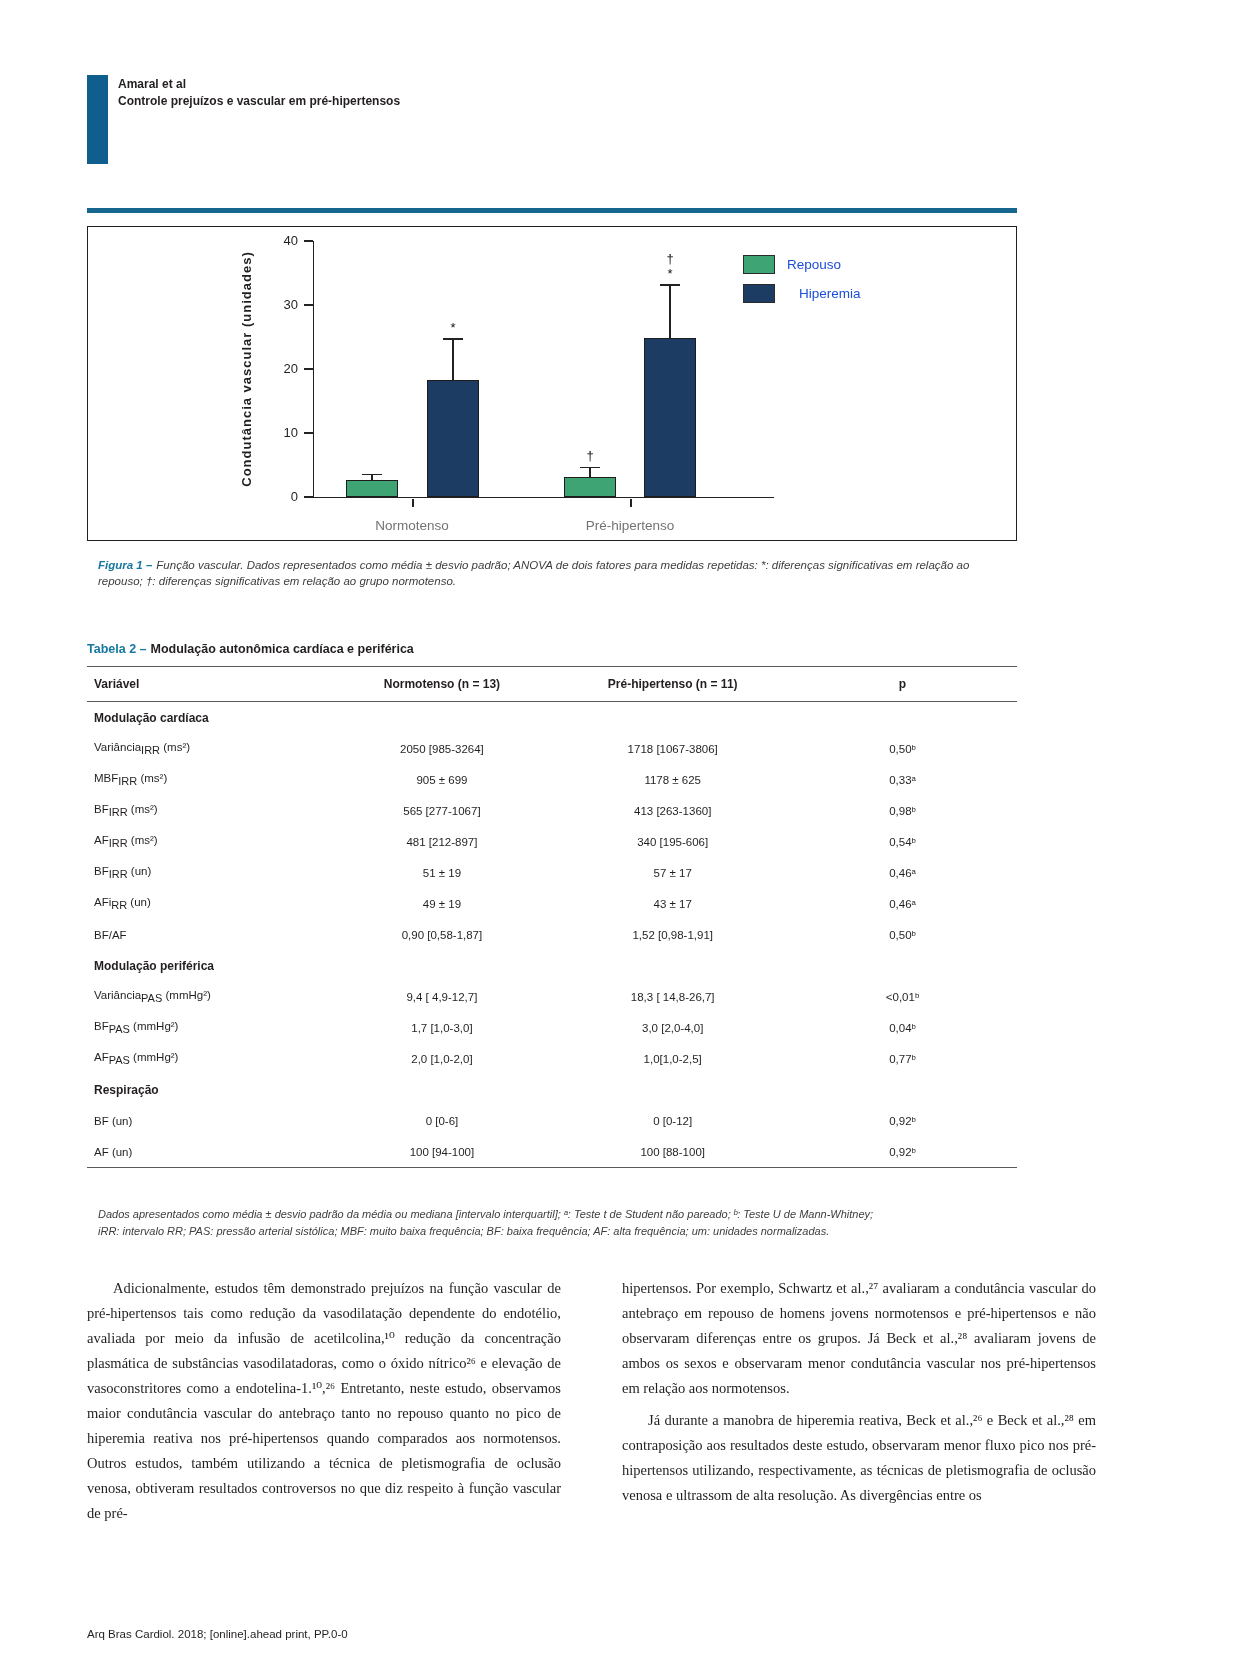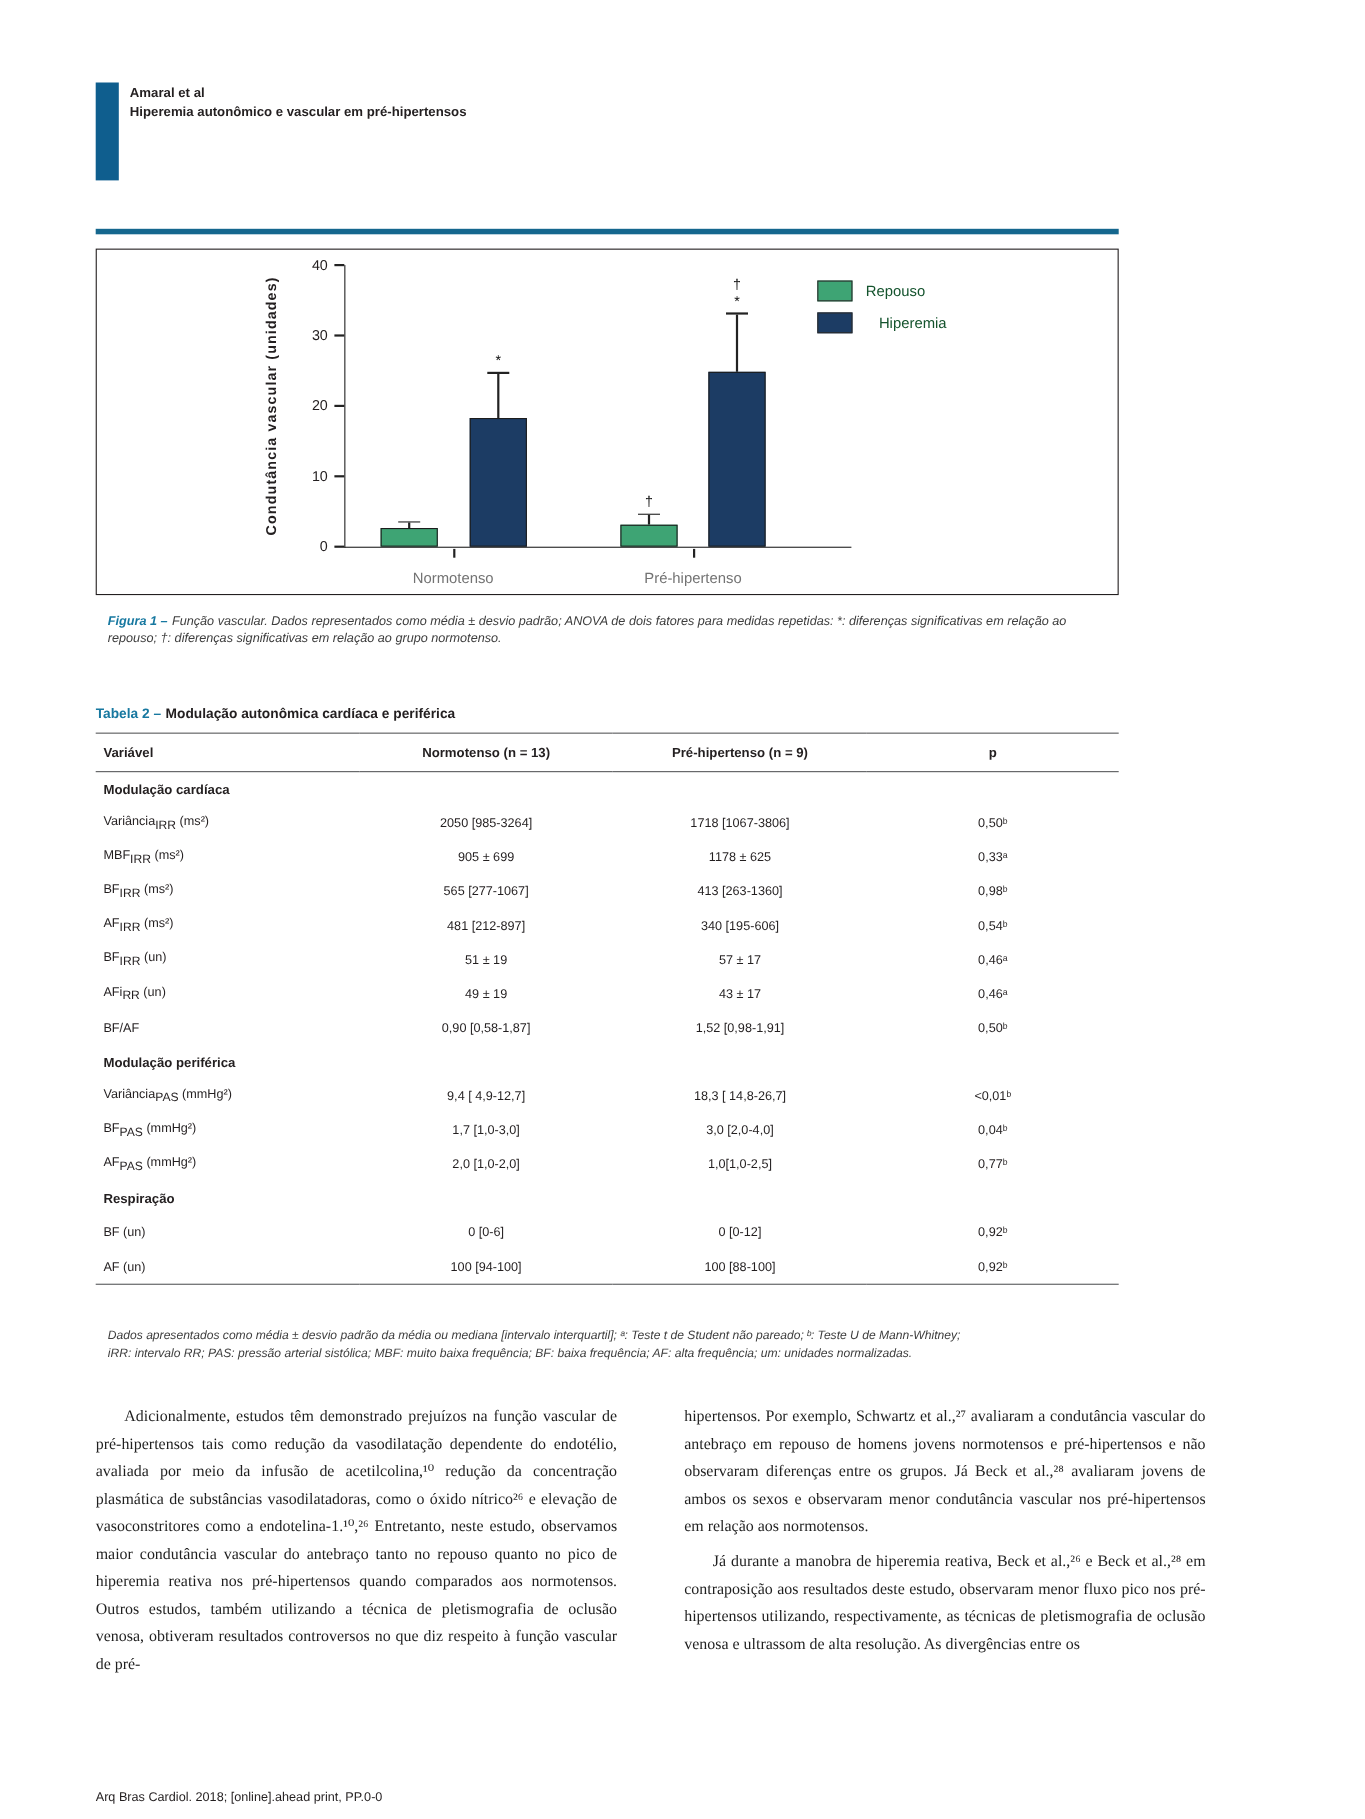--- a/index.html
+++ b/index.html
@@ -16,21 +16,21 @@
   
   .figure-box{position:absolute;left:87px;top:190px;width:928px;height:313px;border:1px solid #231f20;background:#fff;}
   #plot{position:absolute;left:225px;top:14px;width:460px;height:256px;
         border-left:1.5px solid #222;border-bottom:1.5px solid #222;}
   .ticklab{font-size:13px;line-height:18px;color:#231f20;}
   .catlab{font-size:13.5px;color:#737373;}
   .ann{font-size:13px;line-height:15px;color:#111;}
   .ylabel{position:absolute;left:158px;top:142px;transform:translate(-50%,-50%) rotate(-90deg);
           font-weight:bold;font-size:13px;letter-spacing:1px;white-space:nowrap;color:#231f20;}
   #legend{position:absolute;left:655px;top:28px;}
-  .leglab{font-size:13.5px;color:#14532d;}
+  .leglab{font-size:13.5px;color:#1d4ed8;}
 
   
   .caption{position:absolute;left:98px;top:521px;width:916px;font-size:11.5px;line-height:16px;
            font-style:italic;color:#3d3d3d;}
   .cap-label{color:#1778a0;font-weight:bold;padding-right:4px;}
 
   
   .tbl-title{position:absolute;left:87px;top:606px;font-size:12.5px;font-weight:bold;color:#231f20;}
   .tbl-label{color:#1778a0;padding-right:4px;}
   table.tbl{position:absolute;left:87px;top:630px;width:930px;border-collapse:collapse;
@@ -62,21 +62,21 @@
   .footer{position:absolute;left:87px;top:1592px;font-size:11.5px;color:#231f20;}
 </style>
 </head>
 <body>
 
 <div class="page">
 
   <div class="hbar"></div>
   <div class="htext">
     <div class="h1">Amaral et al</div>
-    <div class="h2">Hiperemia autonômico e vascular em pré-hipertensos</div>
+    <div class="h2">Controle prejuízos e vascular em pré-hipertensos</div>
   </div>
 
   <div class="rule"></div>
 
   <div class="figure-box">
     <div class="ylabel">Condutância vascular (unidades)</div>
     <div id="plot">
         <div style="position: absolute; left: -10px; bottom: -0.75px; width: 9px; height: 1.5px; background: rgb(34, 34, 34);"></div>
         <div class="ticklab" style="position: absolute; right: calc(100% + 16px); bottom: -9px; width: 34px; text-align: right;">0</div>
         <div style="position: absolute; left: -10px; bottom: 63.25px; width: 9px; height: 1.5px; background: rgb(34, 34, 34);"></div>
@@ -132,21 +132,21 @@
 
   <div class="tbl-title">
     <span class="tbl-label">Tabela 2 –</span><span>Modulação autonômica cardíaca e periférica</span>
   </div>
 
   <table class="tbl">
     <thead>
         <tr id="tbl-head">
           <th class="c0">Variável</th>
           <th class="c1">Normotenso (n = 13)</th>
-          <th class="c2">Pré-hipertenso (n = 9)</th>
+          <th class="c2">Pré-hipertenso (n = 11)</th>
           <th class="c3">p</th>
         </tr>
       </thead>
     <tbody id="tbl-body">
         <tr>
           <td colspan="4" class="sec">Modulação cardíaca</td>
         </tr>
         <tr>
           <td class="var">Variância<sub>IRR</sub> (ms²)</td>
           <td class="val">2050 [985-3264]</td>

